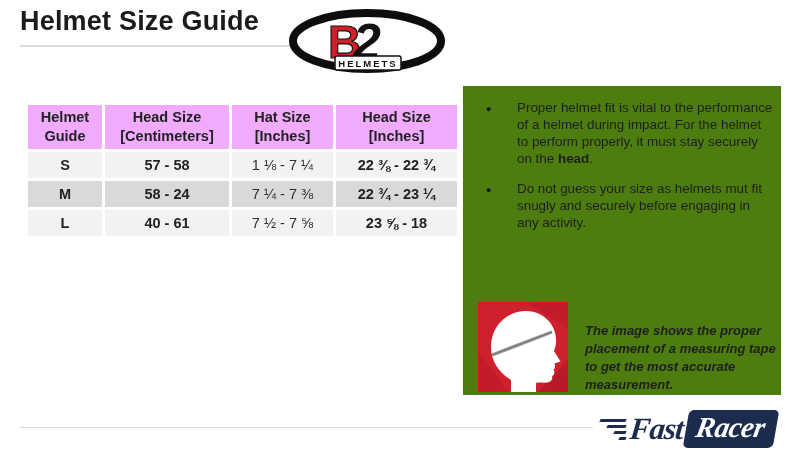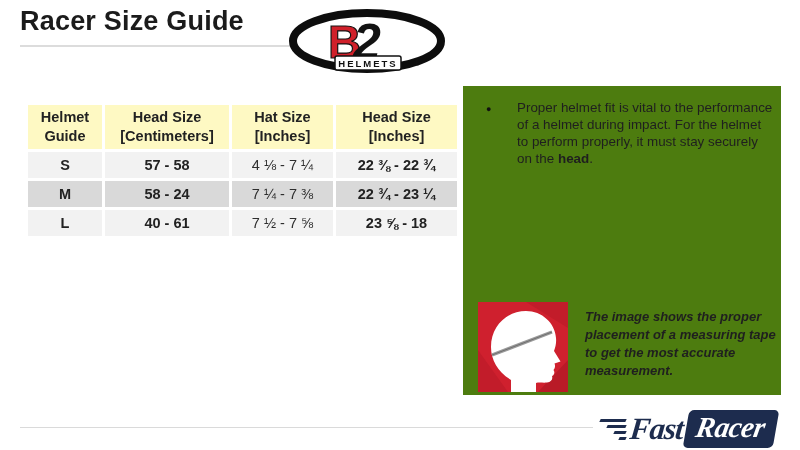--- a/index.html
+++ b/index.html
@@ -27,21 +27,21 @@
   
   .size-table-wrap { position:absolute; left:25px; top:102px; }
   table.size-table {
     border-collapse:separate; border-spacing:3px;
     table-layout:fixed;
   }
   table.size-table th, table.size-table td {
     text-align:center; vertical-align:middle;
   }
   table.size-table th {
-    background:#fef9c3; font-size:14.5px; font-weight:bold;
+    background:#f0abfc; font-size:14.5px; font-weight:bold;
     line-height:1.3; height:44px; padding:2px 4px;
   }
   table.size-table td { height:26px; font-size:14.5px; padding:0 4px; }
   tr.row-light td { background:#f2f2f2; }
   tr.row-dark  td { background:#d9d9d9; }
   td.c-size, td.c-cm, td.c-in { font-weight:bold; }
   td.c-hat { font-weight:normal; color:#2e2e2e; }
   .w-size{width:74px;} .w-cm{width:124px;} .w-hat{width:101px;} .w-in{width:121px;}
 
   
@@ -58,21 +58,21 @@
     content:"●"; position:absolute; left:23px; top:2px; font-size:9px; color:#111;
   }
   .bold-word { font-weight:bold; }
 
   .measure-row {
     position:absolute; left:15px; top:216px;
     display:flex; align-items:flex-start;
   }
   .measure-art { width:90px; height:90px; flex:0 0 auto; }
   .measure-caption {
-    margin-left:17px; margin-top:6px; width:196px;
+    margin-left:17px; margin-top:20px; width:196px;
     font-style:italic; font-weight:bold; font-size:13px;
     line-height:18px; color:#1f1f1f;
   }
 
   
   .footer-rule {
     position:absolute; left:20px; top:427px;
     width:573px; height:1px; background:#dadada;
   }
   .fastracer-logo {
@@ -90,21 +90,21 @@
   }
   .racer-box {
     background:#1d2c4e; border-radius:5px; transform:skewX(-10deg);
     padding:1px 12px 4px 10px;
   }
   .racer-word { color:#ffffff; font-size:29px; letter-spacing:-0.5px; }
 </style>
 </head>
 <body>
 
-<div class="page-title">Racer Size Guide</div>
+<div class="page-title">Helmet Size Guide</div>
 <div class="title-rule"></div>
 
 <div class="b2-logo">
   <svg width="158" height="66" viewBox="0 0 158 66">
     <ellipse cx="79" cy="32" rx="74" ry="28" fill="#ffffff" stroke="#0d0d0d" stroke-width="8"></ellipse>
     <text x="40" y="49" font-family="Liberation Sans, sans-serif" font-size="46" font-weight="bold" fill="#d0202a" stroke="#111" stroke-width="1.2">B</text>
     <text x="65" y="50" font-family="Liberation Sans, sans-serif" font-size="50" font-weight="bold" font-style="italic" fill="#121212">2</text>
     <g>
       <rect x="47" y="47" width="66" height="14" rx="2" fill="#ffffff" stroke="#111" stroke-width="1.5"></rect>
       <text x="80" y="58" text-anchor="middle" font-family="Liberation Sans, sans-serif" font-size="9.5" font-weight="bold" letter-spacing="2" fill="#111">HELMETS</text>
@@ -138,21 +138,21 @@
         <th>
           <div>Head Size</div>
             <div>[Inches]</div>
         </th>
       </tr>
     </thead>
     <tbody>
       <tr class="row-light">
         <td class="c-size">S</td>
         <td class="c-cm">57 - 58</td>
-        <td class="c-hat">4 ⅛ - 7 ¼</td>
+        <td class="c-hat">1 ⅛ - 7 ¼</td>
         <td class="c-in">22 ⅜ - 22 ¾</td>
       </tr>
       <tr class="row-dark">
         <td class="c-size">M</td>
         <td class="c-cm">58 - 24</td>
         <td class="c-hat">7 ¼ - 7 ⅜</td>
         <td class="c-in">22 ¾ - 23 ¼</td>
       </tr>
       <tr class="row-light">
         <td class="c-size">L</td>
@@ -160,20 +160,21 @@
         <td class="c-hat">7 ½ - 7 ⅝</td>
         <td class="c-in">23 ⅝ - 18</td>
       </tr>
     </tbody>
   </table>
 </div>
 
 <div class="info-panel">
   <ul class="bullet-list">
     <li><span>Proper helmet fit is vital to the performance of a helmet during impact. For the helmet to perform properly, it must stay securely on the </span><span class="bold-word">head</span><span>.</span></li>
+    <li><span>Do not guess your size as helmets mut fit snugly and securely before engaging in any activity.</span></li>
   </ul>
 
   <div class="measure-row">
     <svg class="measure-art" viewBox="0 0 90 90" width="90" height="90">
       <rect x="0" y="0" width="90" height="90" fill="#cf202e"></rect>
       <polygon points="0,48 0,90 30,90" fill="#c21c2a"></polygon>
       <polygon points="48,0 90,0 90,26" fill="#c21c2a"></polygon>
       <polygon points="10,0 34,0 0,30 0,12" fill="#d8ututu" fill-opacity="0"></polygon>
       <polygon points="60,90 90,58 90,90" fill="#b91a27"></polygon>
       <path d="M 33 90 L 33 78

